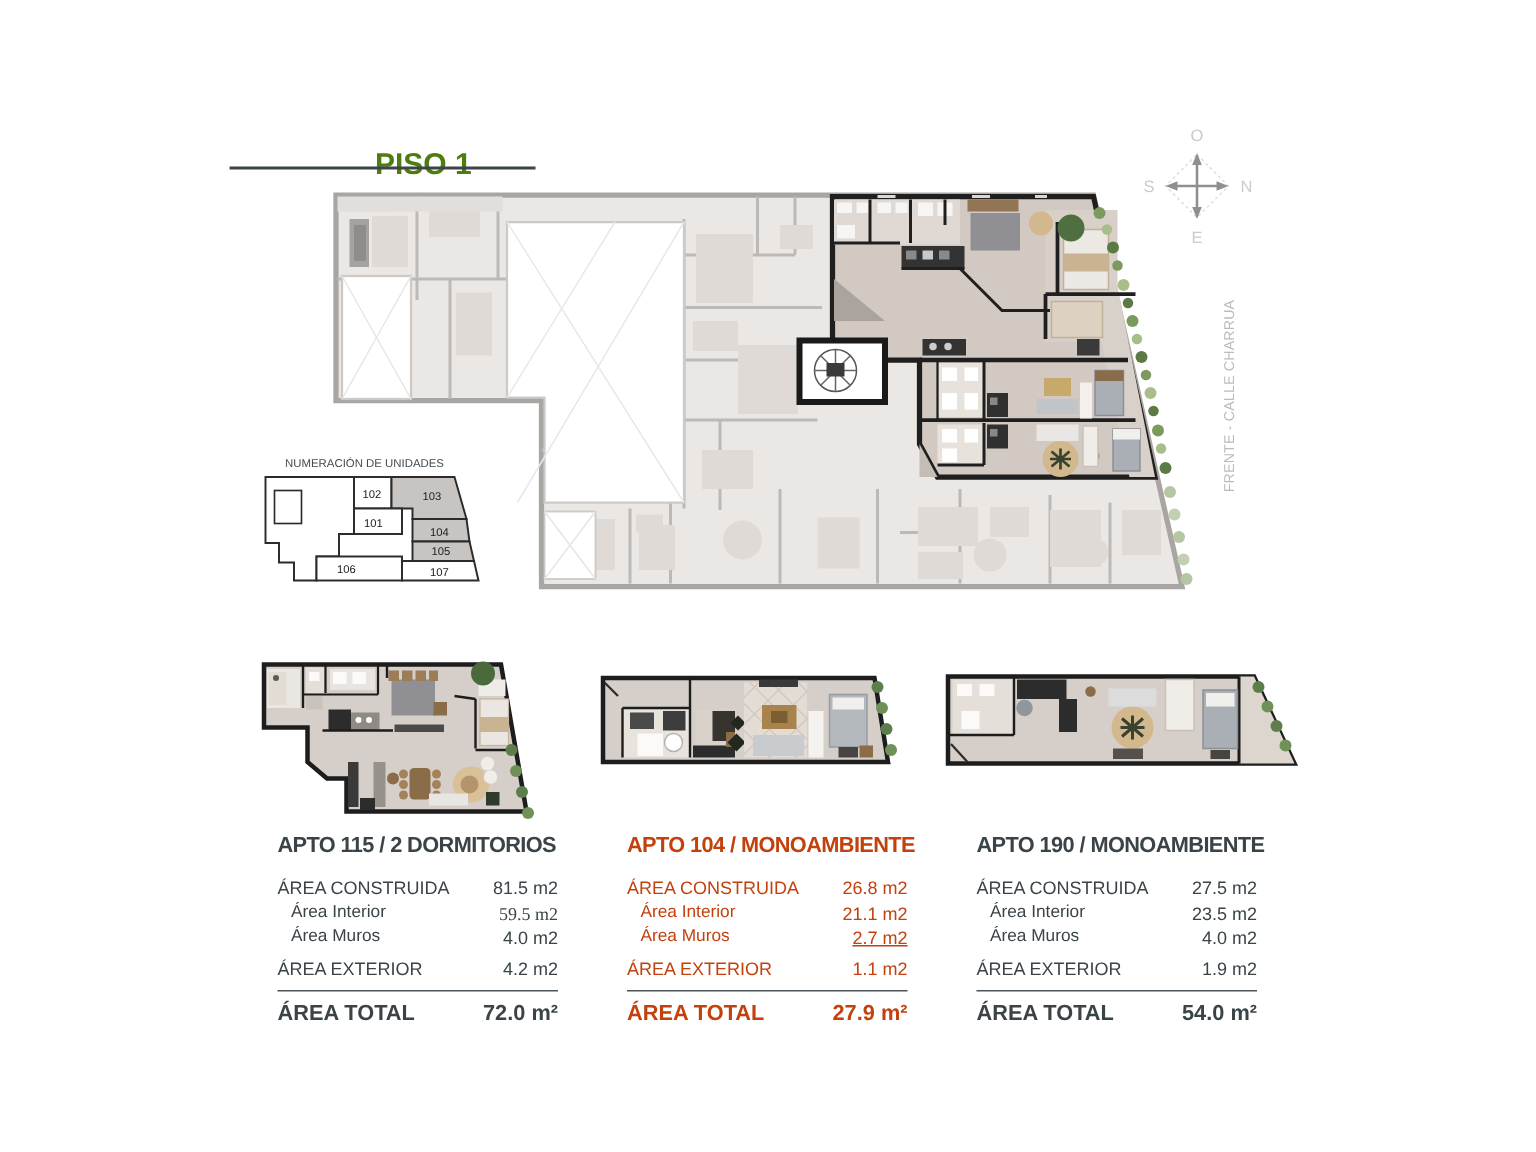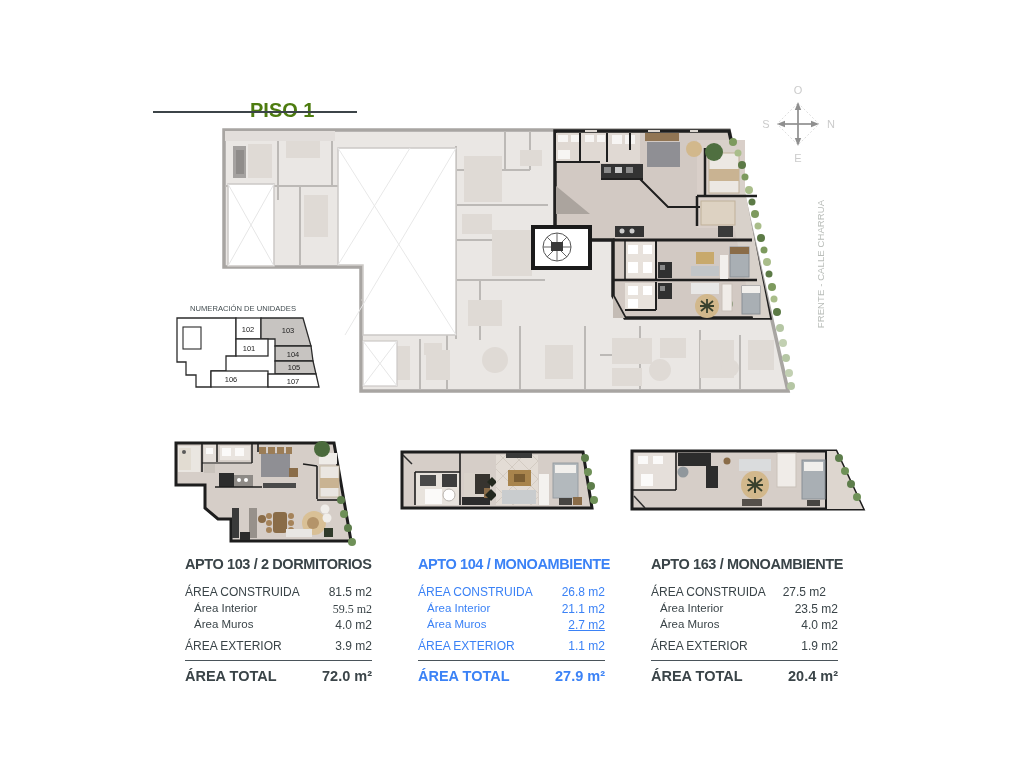--- a/index.html
+++ b/index.html
@@ -501,58 +501,58 @@
 
   <g>
     <circle cx="839" cy="458" r="4" fill="#5d7d4b"></circle>
     <circle cx="845" cy="471" r="4" fill="#6f9158"></circle>
     <circle cx="851" cy="484" r="4" fill="#5d7d4b"></circle>
     <circle cx="857" cy="497" r="4" fill="#6f9158"></circle>
   </g>
 </svg>
 
 <div class="abs" style="left:185px;top:556px;width:187px;color:#3a4448;">
-  <div style="font-size:14.5px;font-weight:bold;letter-spacing:-0.4px;white-space:nowrap;">APTO 103 / 2 DORMITORIOS</div>
+  <div style="font-size:14.5px;font-weight:bold;letter-spacing:-0.4px;white-space:nowrap;">APTO 115 / 2 DORMITORIOS</div>
   <div style="position:relative;height:94px;font-size:12px;">
     <div style="position:absolute;top:13px;left:0;">ÁREA CONSTRUIDA</div>
       <div style="position:absolute;top:13px;right:0;">81.5 m2</div>
     <div style="position:absolute;top:30px;left:9px;font-size:11.5px;">Área Interior</div>
       <div style="position:absolute;top:30px;right:0;font-family:Liberation Serif, serif;">59.5 m2</div>
     <div style="position:absolute;top:46px;left:9px;font-size:11.5px;">Área Muros</div>
       <div style="position:absolute;top:46px;right:0;">4.0 m2</div>
     <div style="position:absolute;top:67px;left:0;">ÁREA EXTERIOR</div>
-      <div style="position:absolute;top:67px;right:0;">3.9 m2</div>
+      <div style="position:absolute;top:67px;right:0;">4.2 m2</div>
     <div style="position:absolute;top:88px;left:0;width:100%;border-top:1.5px solid #4a545a;"></div>
   </div>
   <div style="position:relative;font-size:14.5px;font-weight:bold;margin-top:2px;">ÁREA TOTAL<span style="position:absolute;right:0;text-align:right;">72.0 m²</span></div>
 </div>
 
-<div class="abs" style="left:418px;top:556px;width:187px;color:#3b82f6;">
+<div class="abs" style="left:418px;top:556px;width:187px;color:#c2410c;">
   <div style="font-size:14.5px;font-weight:bold;letter-spacing:-0.4px;white-space:nowrap;">APTO 104 / MONOAMBIENTE</div>
   <div style="position:relative;height:94px;font-size:12px;">
     <div style="position:absolute;top:13px;left:0;">ÁREA CONSTRUIDA</div>
       <div style="position:absolute;top:13px;right:0;">26.8 m2</div>
     <div style="position:absolute;top:30px;left:9px;font-size:11.5px;">Área Interior</div>
       <div style="position:absolute;top:30px;right:0;">21.1 m2</div>
     <div style="position:absolute;top:46px;left:9px;font-size:11.5px;">Área Muros</div>
       <div style="position:absolute;top:46px;right:0;text-decoration:underline;">2.7 m2</div>
     <div style="position:absolute;top:67px;left:0;">ÁREA EXTERIOR</div>
       <div style="position:absolute;top:67px;right:0;text-align:center;">1.1 m2</div>
     <div style="position:absolute;top:88px;left:0;width:100%;border-top:1.5px solid #4a545a;"></div>
   </div>
   <div style="position:relative;font-size:14.5px;font-weight:bold;margin-top:2px;">ÁREA TOTAL<span style="position:absolute;right:0;text-align:center;">27.9 m²</span></div>
 </div>
 
 <div class="abs" style="left:651px;top:556px;width:187px;color:#3a4448;">
-  <div style="font-size:14.5px;font-weight:bold;letter-spacing:-0.4px;white-space:nowrap;">APTO 163 / MONOAMBIENTE</div>
+  <div style="font-size:14.5px;font-weight:bold;letter-spacing:-0.4px;white-space:nowrap;">APTO 190 / MONOAMBIENTE</div>
   <div style="position:relative;height:94px;font-size:12px;">
     <div style="position:absolute;top:13px;left:0;">ÁREA CONSTRUIDA</div>
-      <div style="position:absolute;top:13px;right:12px;">27.5 m2</div>
+      <div style="position:absolute;top:13px;right:0;">27.5 m2</div>
     <div style="position:absolute;top:30px;left:9px;font-size:11.5px;">Área Interior</div>
       <div style="position:absolute;top:30px;right:0;">23.5 m2</div>
     <div style="position:absolute;top:46px;left:9px;font-size:11.5px;">Área Muros</div>
       <div style="position:absolute;top:46px;right:0;">4.0 m2</div>
     <div style="position:absolute;top:67px;left:0;">ÁREA EXTERIOR</div>
       <div style="position:absolute;top:67px;right:0;">1.9 m2</div>
     <div style="position:absolute;top:88px;left:0;width:100%;border-top:1.5px solid #4a545a;"></div>
   </div>
-  <div style="position:relative;font-size:14.5px;font-weight:bold;margin-top:2px;">ÁREA TOTAL<span style="position:absolute;right:0;">20.4 m²</span></div>
+  <div style="position:relative;font-size:14.5px;font-weight:bold;margin-top:2px;">ÁREA TOTAL<span style="position:absolute;right:0;">54.0 m²</span></div>
 </div>
 
 </body></html>

